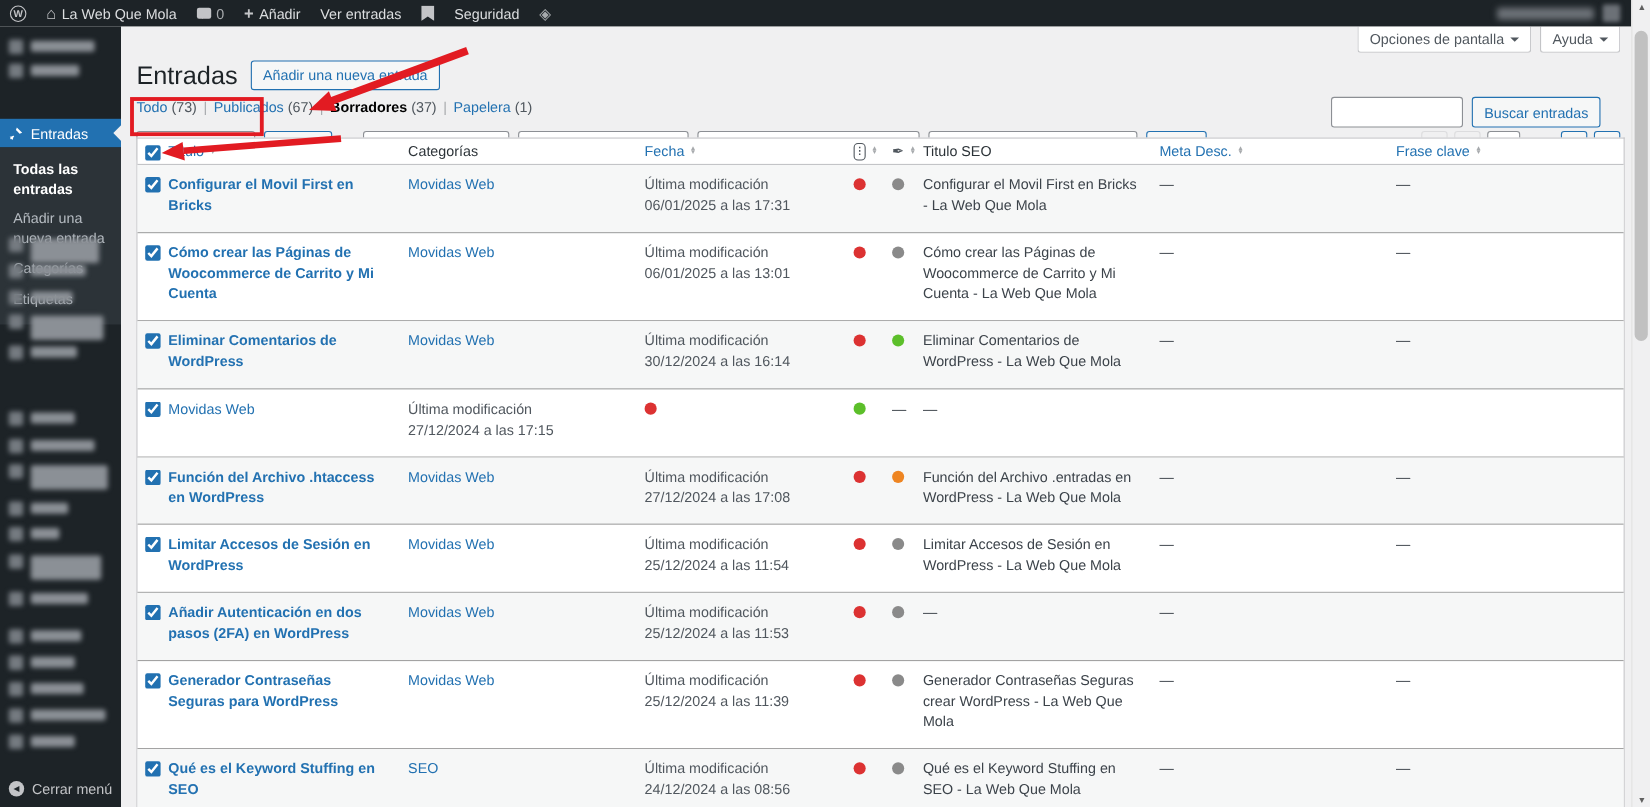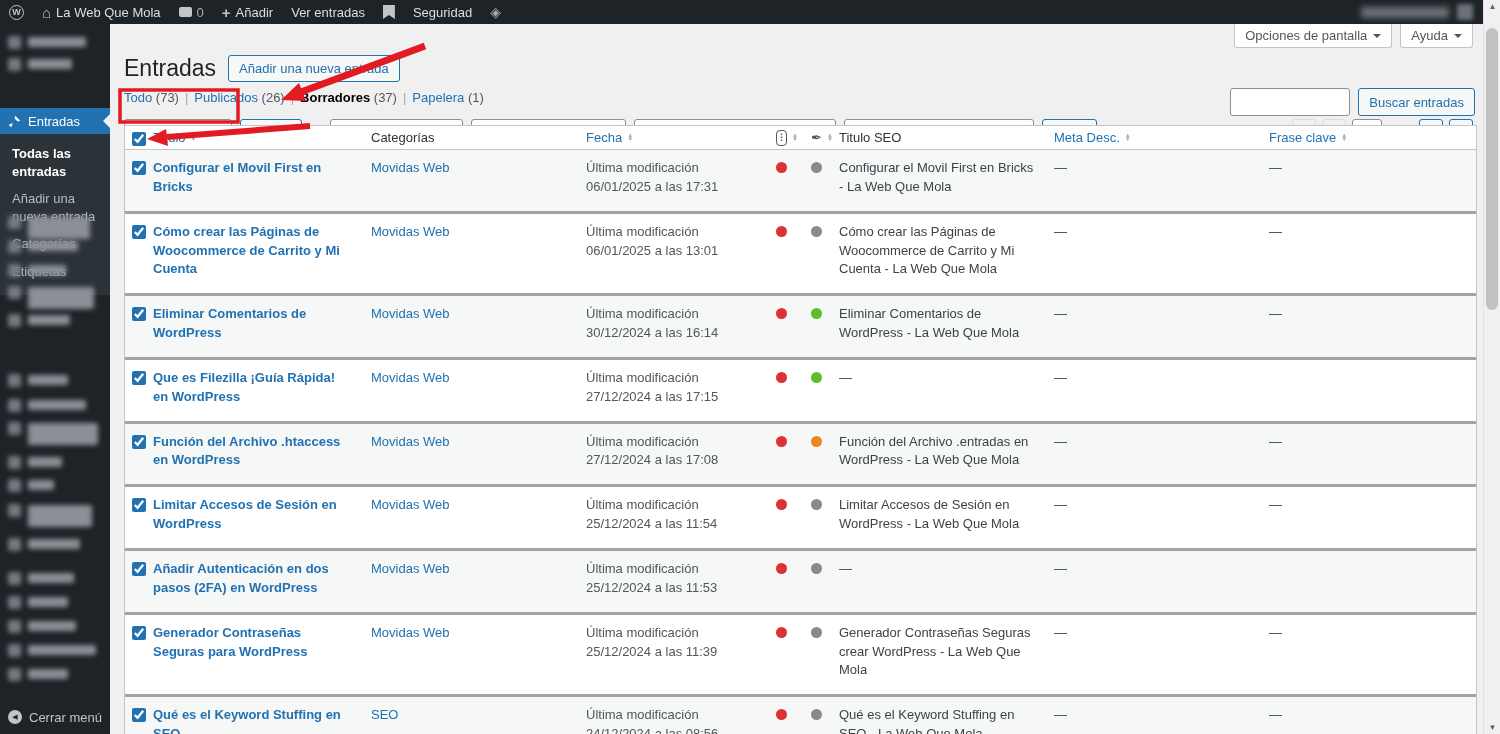--- a/index.html
+++ b/index.html
@@ -47,21 +47,21 @@
   h1.page-title { font-size:23px; font-weight:400; color:#1d2327; }
   .btn-add { background:#f6f7f7; border:1px solid #2271b1; color:#2271b1; border-radius:3px; font-size:13px;
     padding:5px 10px; cursor:pointer; }
 
   .views { position:absolute; top:66px; left:14px; font-size:13px; color:#a7aaad; display:flex; gap:6px; }
   .views a { color:#2271b1; text-decoration:none; cursor:pointer; }
   .views a .count { color:#50575e; }
   .views a.current { color:#000; font-weight:bold; }
   .views a.current .count { color:#50575e; font-weight:normal; }
 
-  .search-box { position:absolute; top:64px; right:8px; display:flex; gap:8px; align-items:center; }
+  .search-box { position:absolute; top:64px; right:28px; display:flex; gap:8px; align-items:center; }
   .search-input { width:120px; height:28px; border:1px solid #8c8f94; border-radius:3px; background:#fff; padding:0 6px; font-size:13px; }
   .btn-secondary { background:#f6f7f7; border:1px solid #2271b1; color:#2271b1; border-radius:3px; font-size:13px;
     height:28px; padding:0 10px; cursor:pointer; }
 
   .tablenav { position:absolute; top:70px; left:14px; right:10px; height:32px; }
   .filters { position:absolute; top:25px; left:0; display:flex; gap:8px; align-items:center; }
   .wpselect { display:inline-flex; align-items:center; background:#fff; border:1px solid #8c8f94; border-radius:3px;
     height:28px; padding:0 9px; font-size:13px; color:#2c3338; cursor:pointer; gap:10px; }
   .chev { width:6px; height:6px; border-right:1.6px solid #50575e; border-bottom:1.6px solid #50575e;
     transform:rotate(45deg); margin-top:-3px; flex:none; }
@@ -80,21 +80,21 @@
   .t-head { border-bottom:1px solid #c3c4c7; align-items:center; height:24px; }
   .t-head .hc { font-size:13px; color:#2c3338; display:flex; align-items:center; gap:3px; }
   .t-head .sortable { color:#2271b1; cursor:pointer; }
   .sort-arrows { display:inline-flex; flex-direction:column; line-height:0.55; font-size:6px; color:#a7aaad; margin-left:2px; }
   .cb-cell { display:flex; justify-content:center; padding-top:2px; }
   input[type=checkbox] { width:14px; height:14px; accent-color:#2271b1; cursor:pointer; }
   .tl-icon { width:11px; height:16px; border:1.5px solid #50575e; border-radius:4px; display:inline-flex; align-items:center;
     justify-content:center; font-size:9px; color:#50575e; letter-spacing:0; line-height:1; font-weight:bold; }
   .pen-icon { font-size:13px; color:#50575e; display:inline-block; transform:rotate(0deg); }
 
-  .t-row { border-bottom:3px solid #a3a3a3; padding:9px 0 14px 0; min-height:54px; }
+  .t-row { border-bottom:1px solid #a3a3a3; padding:9px 0 14px 0; min-height:54px; }
   .t-row.odd { background:#f6f7f7; }
   .t-row .cell { font-size:13px; color:#3c434a; line-height:1.45; padding-right:18px; }
   .t-row a.row-title { color:#2271b1; font-weight:bold; text-decoration:none; cursor:pointer; }
   .t-row a.row-cat { color:#2271b1; text-decoration:none; cursor:pointer; }
   .t-row .date-cell div { color:#50575e; }
   .dot { width:11px; height:11px; border-radius:50%; display:inline-block; margin-top:3px; }
   .dash { color:#50575e; }
 
   
   .annotations { position:absolute; top:0; left:0; z-index:60; pointer-events:none; }
@@ -253,21 +253,21 @@
   </div>
 
   <div class="page-head">
     <h1 class="page-title">Entradas</h1>
     <button class="btn-add">Añadir una nueva entrada</button>
   </div>
 
   <div class="views">
     <a><span>Todo</span> <span class="count">(73)</span></a>
       <span>|</span>
-    <a><span>Publicados</span> <span class="count">(26)</span></a>
+    <a><span>Publicados</span> <span class="count">(67)</span></a>
       <span>|</span>
     <a class="current"><span>Borradores</span> <span class="count">(37)</span></a>
       <span>|</span>
     <a><span>Papelera</span> <span class="count">(1)</span></a>
   </div>
 
   <div class="search-box">
     <input class="search-input" value="" style="">
     <button class="btn-secondary">Buscar entradas</button>
   </div>
@@ -395,21 +395,20 @@
     <div class="cell"><span class="dot" style="background: rgb(92, 191, 42);"></span></div>
     <div class="cell">Eliminar Comentarios de WordPress - La Web Que Mola</div>
     <div class="cell dash">—</div>
     <div class="cell dash">—</div>
   </div>
 
   <div class="t-grid t-row">
     <div class="cb-cell">
             <input type="checkbox" checked="" style="">
           </div>
-    <div class="cell"><a class="row-title">Que es Filezilla ¡Guía Rápida! en WordPress</a></div>
     <div class="cell"><a class="row-cat">Movidas Web</a></div>
     <div class="cell date-cell">
       <div>Última modificación</div>
       <div>27/12/2024 a las 17:15</div>
     </div>
     <div class="cell"><span class="dot" style="background: rgb(220, 50, 50);"></span></div>
     <div class="cell"><span class="dot" style="background: rgb(92, 191, 42);"></span></div>
     <div class="cell dash">—</div>
     <div class="cell dash">—</div>
   </div>

